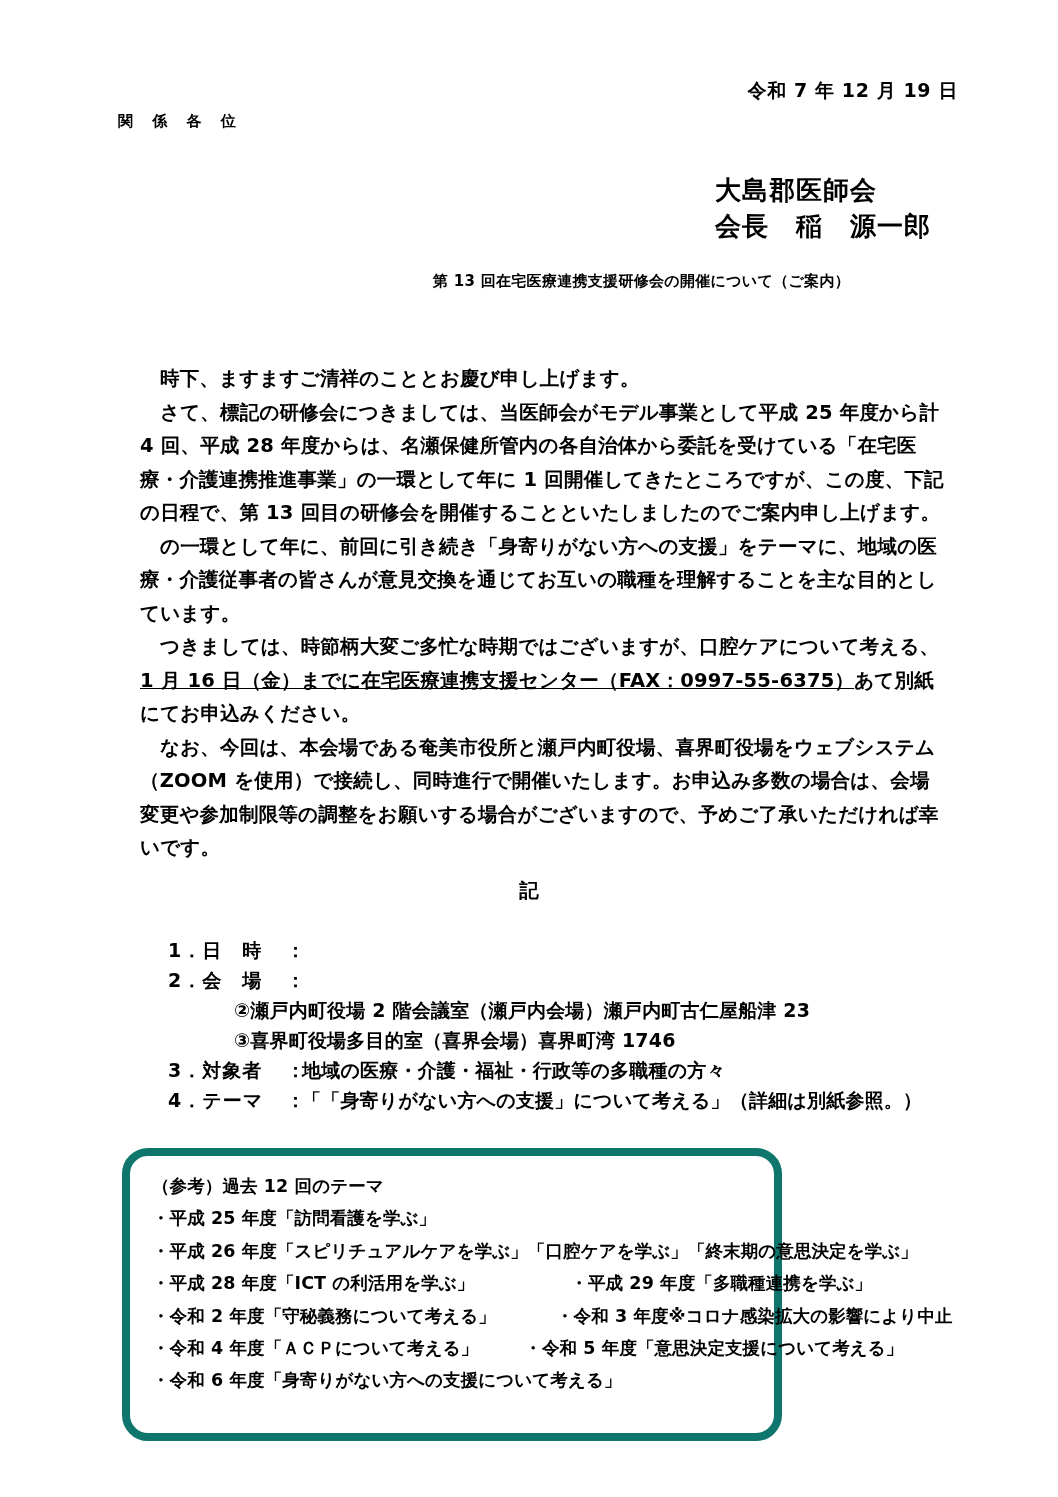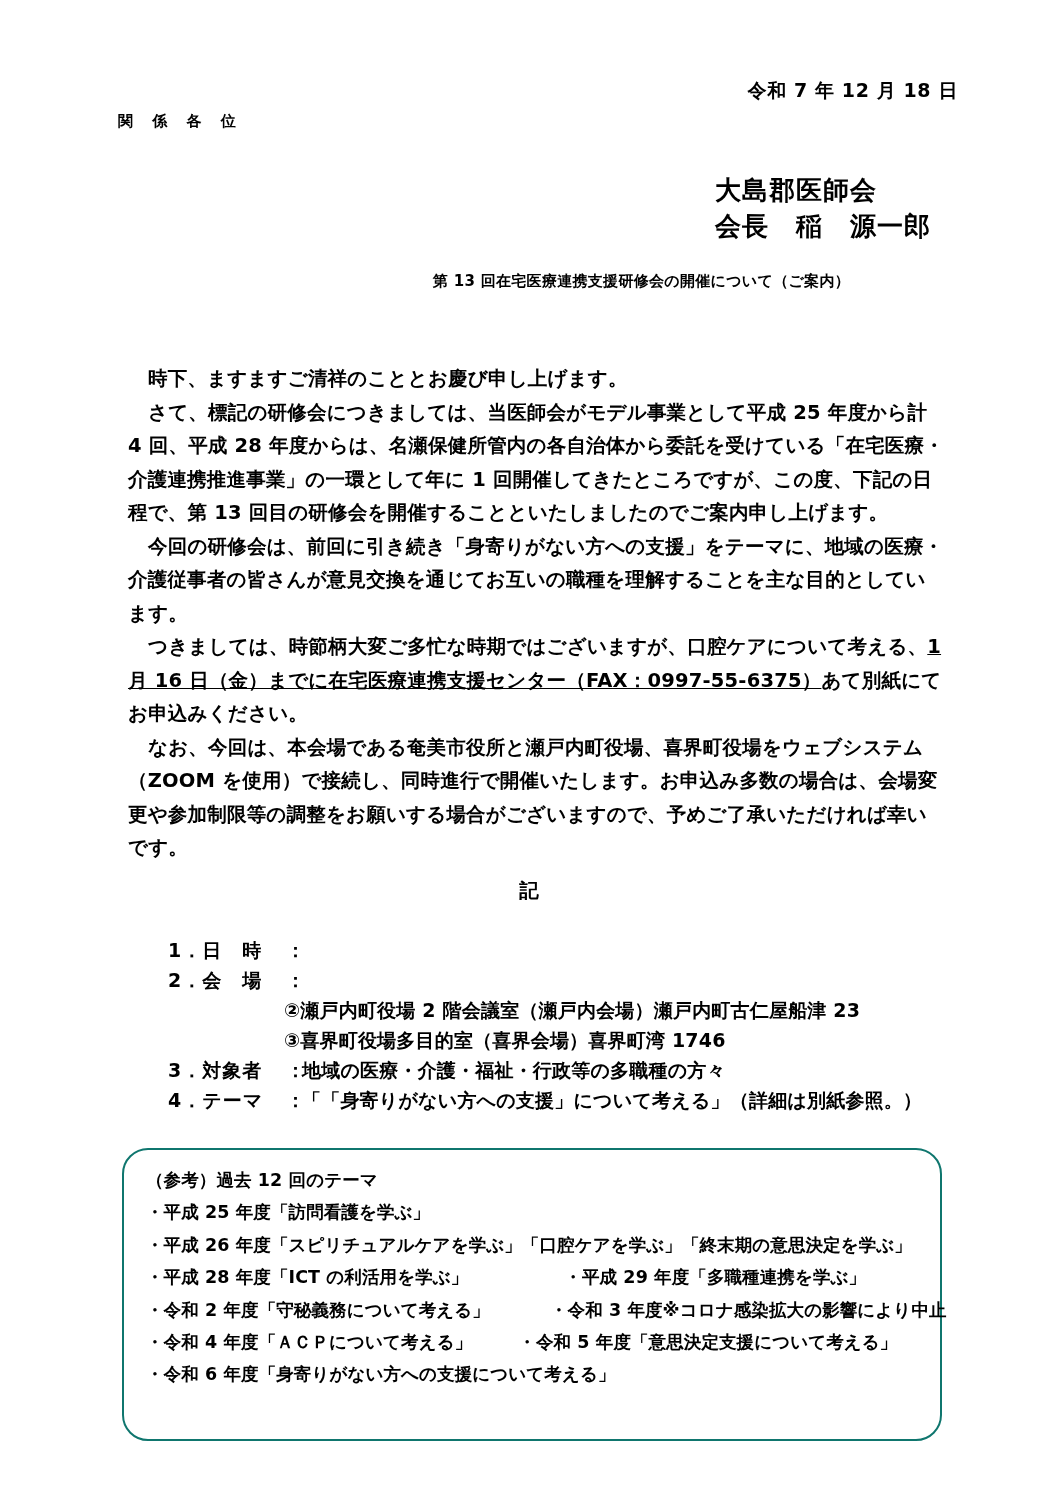--- a/index.html
+++ b/index.html
@@ -67,21 +67,21 @@
     top: 362px;
     left: 124px;
     width: 820px;
     font-size: 19.5px;
     font-weight: bold;
     line-height: 33.5px;
     font-family: "DejaVu Sans", "Liberation Sans", sans-serif;
     letter-spacing: 0.2px;
   }
   .body-text p {
-    margin: 0 0 0 4px;
+    margin: 0 0 0 16px;
     text-indent: 20px;
   }
   .underline { text-decoration: underline; }
   .ki-mark {
     position: absolute;
     top: 877px;
     left: 0;
     width: 1058px;
     text-align: center;
     font-size: 19.5px;
@@ -110,29 +110,29 @@
     letter-spacing: 1px;
   }
   .item-colon {
     width: 16px;
     flex: 0 0 16px;
   }
   .item-value {
     flex: 1 1 auto;
   }
   .item-sub {
-    margin-left: 116px;
+    margin-left: 66px;
   }
   .note-box {
     position: absolute;
     top: 1148px;
     left: 122px;
-    width: 820px;
+    width: 660px;
     height: 293px;
-    border: 2px solid #0f766e;
+    border: 8px solid #0f766e;
     border-radius: 26px;
     box-sizing: border-box;
     padding: 14px 20px 10px 22px;
   }
   .note-box .note-line {
     font-size: 17.5px;
     font-weight: bold;
     line-height: 32.4px;
     font-family: "DejaVu Sans", "Liberation Sans", sans-serif;
     white-space: nowrap;
@@ -141,35 +141,35 @@
   .note-line .gap-a { display:inline-block; width: 96px; }
   .note-line .gap-b { display:inline-block; width: 24px; }
   .note-line .gap-c { display:inline-block; width: 60px; }
   .note-line .gap-d { display:inline-block; width: 46px; }
 </style>
 </head>
 <body>
 
 <div class="page">
 
-  <div class="doc-date">令和 7 年 12 月 18 日</div>
+  <div class="doc-date">令和 7 年 12 月 19 日</div>
 
   <div class="addressee">関 係 各 位</div>
 
   <div class="issuer">
     <div>大島郡医師会</div>
     <div>会長　稲　源一郎</div>
   </div>
 
   <div class="doc-title">第 13 回在宅医療連携支援研修会の開催について（ご案内）</div>
 
   <div class="body-text">
     <p>時下、ますますご清祥のこととお慶び申し上げます。</p>
     <p>さて、標記の研修会につきましては、当医師会がモデル事業として平成 25 年度から計 4 回、平成 28 年度からは、名瀬保健所管内の各自治体から委託を受けている「在宅医療・介護連携推進事業」の一環として年に 1 回開催してきたところですが、この度、下記の日程で、第 13 回目の研修会を開催することといたしましたのでご案内申し上げます。</p>
-    <p>今回の研修会は、前回に引き続き「身寄りがない方への支援」をテーマに、地域の医療・介護従事者の皆さんが意見交換を通じてお互いの職種を理解することを主な目的としています。</p>
+    <p>の一環として年に、前回に引き続き「身寄りがない方への支援」をテーマに、地域の医療・介護従事者の皆さんが意見交換を通じてお互いの職種を理解することを主な目的としています。</p>
     <p><span>つきましては、時節柄大変ご多忙な時期ではございますが、口腔ケアについて考える、</span><span class="underline">1 月 16 日（金）までに在宅医療連携支援センター（FAX：0997-55-6375）</span><span>あて別紙にてお申込みください。</span></p>
     <p>なお、今回は、本会場である奄美市役所と瀬戸内町役場、喜界町役場をウェブシステム（ZOOM を使用）で接続し、同時進行で開催いたします。お申込み多数の場合は、会場変更や参加制限等の調整をお願いする場合がございますので、予めご了承いただければ幸いです。</p>
   </div>
 
   <div class="ki-mark">記</div>
 
   <div class="items">
 
     <div class="item-row">
       <span class="item-label">1．日　時</span>

